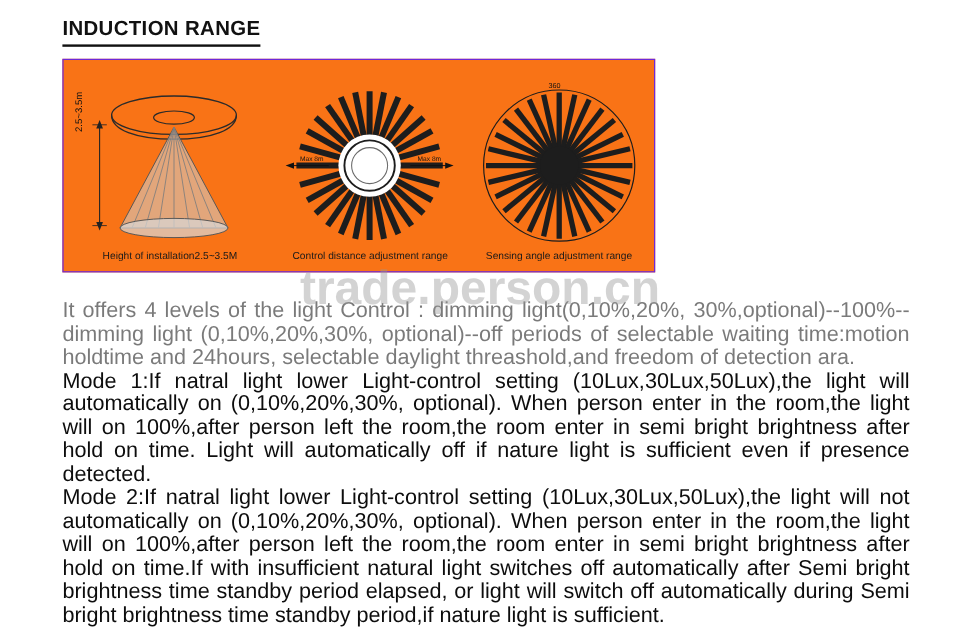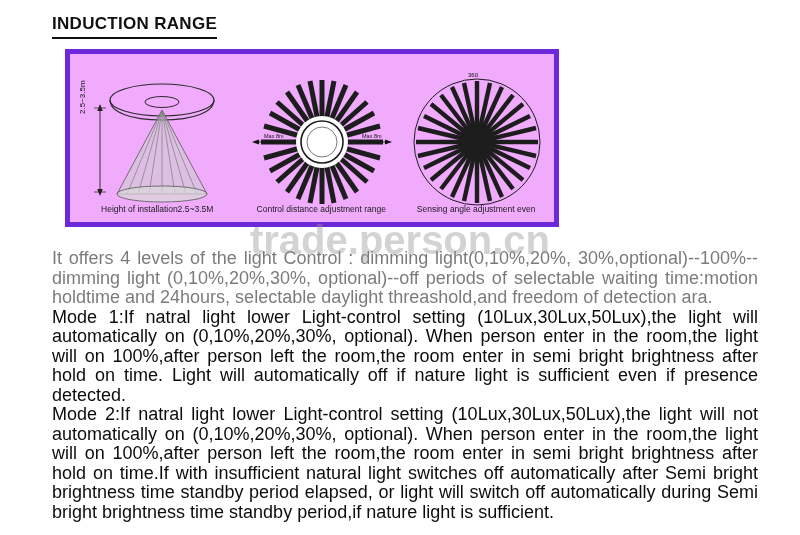--- a/index.html
+++ b/index.html
@@ -31,27 +31,27 @@
     letter-spacing: 0.3px;
     color: #111;
     padding-bottom: 3px;
     display: inline-block;
     border-bottom: 2px solid #111;
     margin-bottom: 10px;
   }
 
   
   .figure-box {
-    border: 5px solid #6d28d9;
+    border: 1px solid #6d28d9;
     width: 494px;
     height: 178px;
     box-sizing: border-box;
     position: relative;
-    background: #f0abfc;
-    margin-left: 13px;
+    background: #f97316;
+    margin-left: 0px;
   }
   .figs {
     display: flex;
     width: 100%;
     height: 100%;
     align-items: flex-start;
   }
   .fig {
     position: relative;
     box-sizing: border-box;
@@ -252,21 +252,21 @@
               <line x1="79" y1="84" x2="26" y2="58"></line>
               <line x1="79" y1="84" x2="33" y2="46"></line>
               <line x1="79" y1="84" x2="43" y2="37"></line>
               <line x1="79" y1="84" x2="54" y2="29"></line>
               <line x1="79" y1="84" x2="66" y2="25"></line>
             </g>
             <circle cx="79" cy="84" r="16" fill="#1d1d1d"></circle>
             <text x="70" y="19" font-family="Liberation Sans, sans-serif" font-size="6" fill="#111">360</text>
           </svg>
         </div>
-        <div class="fig-caption">Sensing angle adjustment even</div>
+        <div class="fig-caption">Sensing angle adjustment range</div>
       </div>
 
     </div>
   </div>
 
   <div class="watermark">trade.person.cn</div>
 
   <div class="body-text">
     <p class="para-faded faded-line">It offers 4 levels of the light Control : dimming light(0,10%,20%, 30%,optional)--100%--dimming light (0,10%,20%,30%, optional)--off periods of selectable waiting time:motion holdtime and 24hours, selectable daylight threashold,and freedom of detection ara.</p>
     <p>Mode 1:If natral light lower    Light-control setting (10Lux,30Lux,50Lux),the light will automatically on (0,10%,20%,30%, optional). When person enter in the room,the light will on 100%,after person left the room,the room enter in semi bright brightness after hold on time. Light will automatically off if nature light is sufficient even if presence detected.</p>

